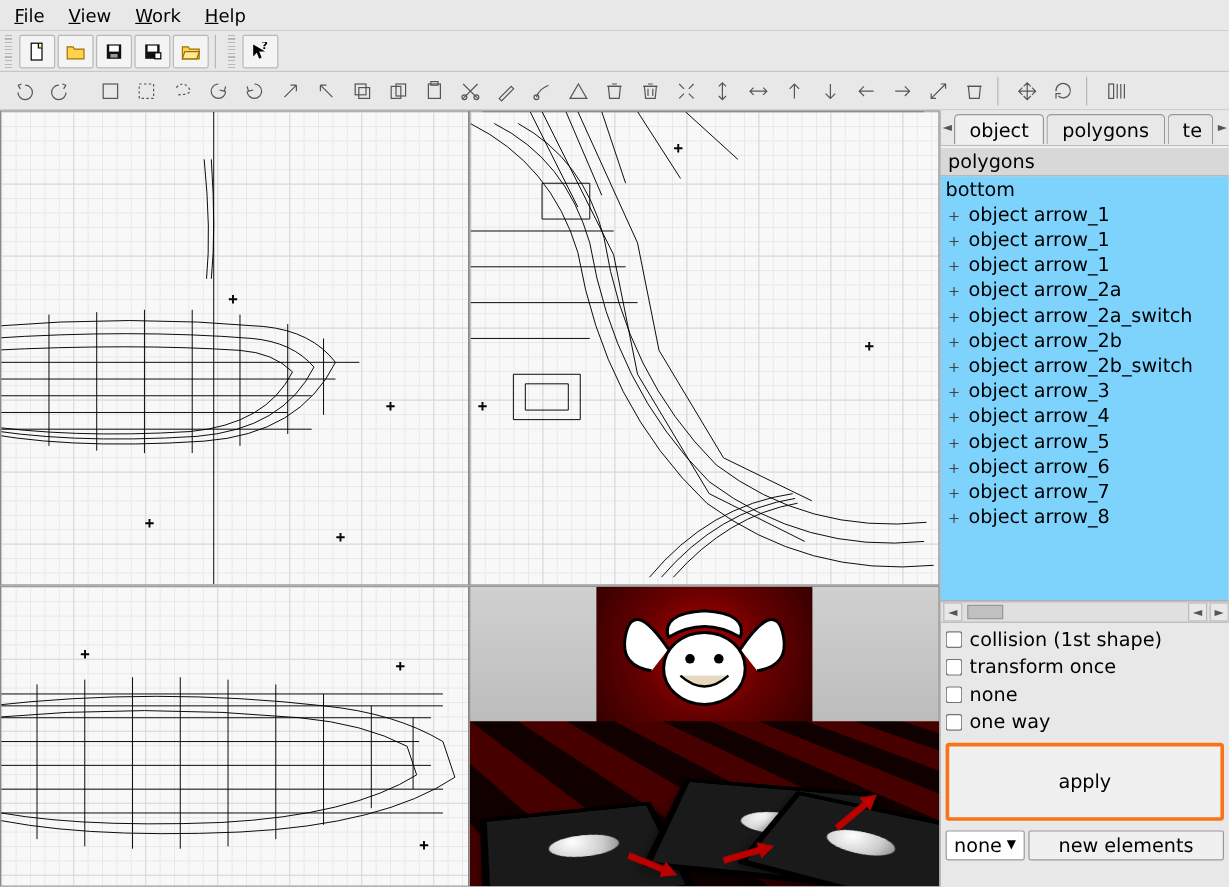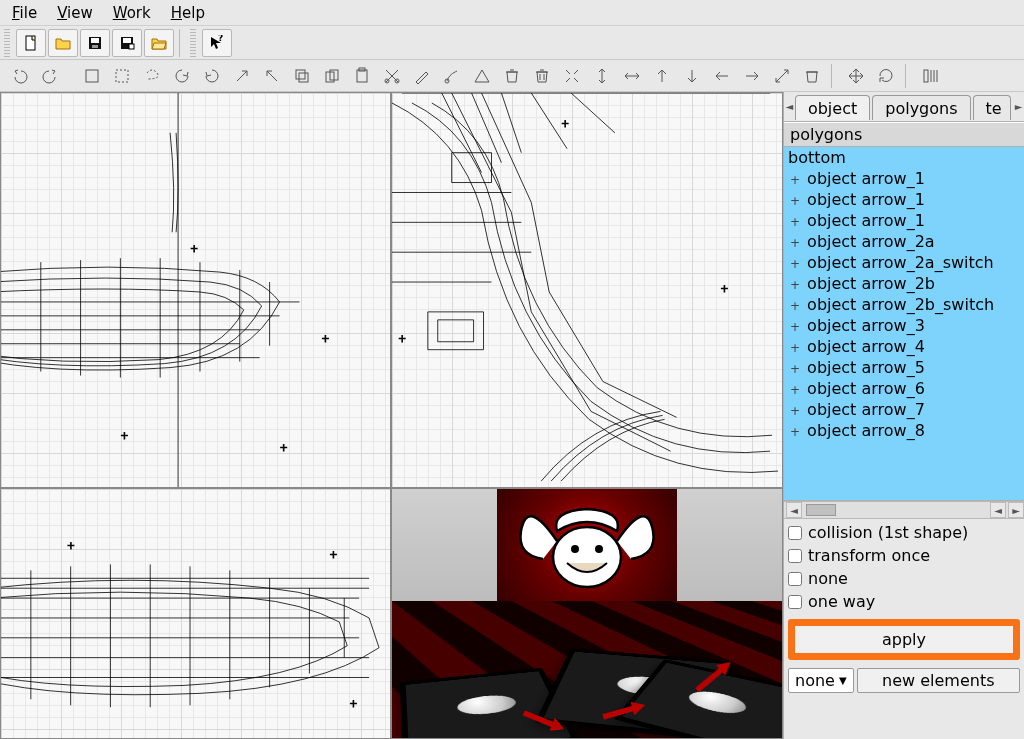--- a/index.html
+++ b/index.html
@@ -74,21 +74,21 @@
 .tree-row .expander::before { content:"+"; font-size:12px;}
 .tree-hscroll { height:18px; background:#e0e0e0; display:flex; align-items:center; border-top:1px solid #b8b8b8; border-bottom:1px solid #b8b8b8;}
 .tree-hscroll .thumb { width:30px; height:12px; background:#c0c0c0; border:1px solid #999; margin-left:4px;}
 .tree-hscroll .arrow { width:16px; height:16px; display:flex; align-items:center;justify-content:center; font-size:10px; color:#555; cursor:pointer; border:1px solid #bbb; background:#e8e8e8; margin-left:2px;}
 .tree-hscroll .spacer { flex:1;}
 
 .checks { padding:4px 4px; display:flex; flex-direction:column; gap:4px;}
 .checks label { display:flex; align-items:center; gap:6px; font-size:16px; cursor:pointer;}
 .checks input[type=checkbox]{ width:14px; height:14px;}
 
-.apply-btn { border:7px solid #f97316; background:#f0f0f0; padding:4px; margin:4px; text-align:center; cursor:pointer; border-radius:3px; font-size:16px;}
+.apply-btn { border:3px solid #f97316; background:#f0f0f0; padding:20px; margin:4px; text-align:center; cursor:pointer; border-radius:3px; font-size:16px;}
 
 .bottom-row { display:flex; gap:3px; padding:4px;}
 .select-box { border:1px solid #999; background:#fff; padding:2px 6px; display:flex; align-items:center; gap:4px; cursor:pointer; font-size:16px; border-radius:2px;}
 .select-box .caret { font-size:10px;}
 .newb { flex:1; border:1px solid #999; background:#f0f0f0; padding:2px 6px; text-align:center; cursor:pointer; font-size:16px; border-radius:2px;}
 
 .tree::-webkit-scrollbar { width:16px;}
 .tree::-webkit-scrollbar-track { background:#e0e0e0;}
 .tree::-webkit-scrollbar-thumb { background:#c0c0c0; border:1px solid #999;}
 

